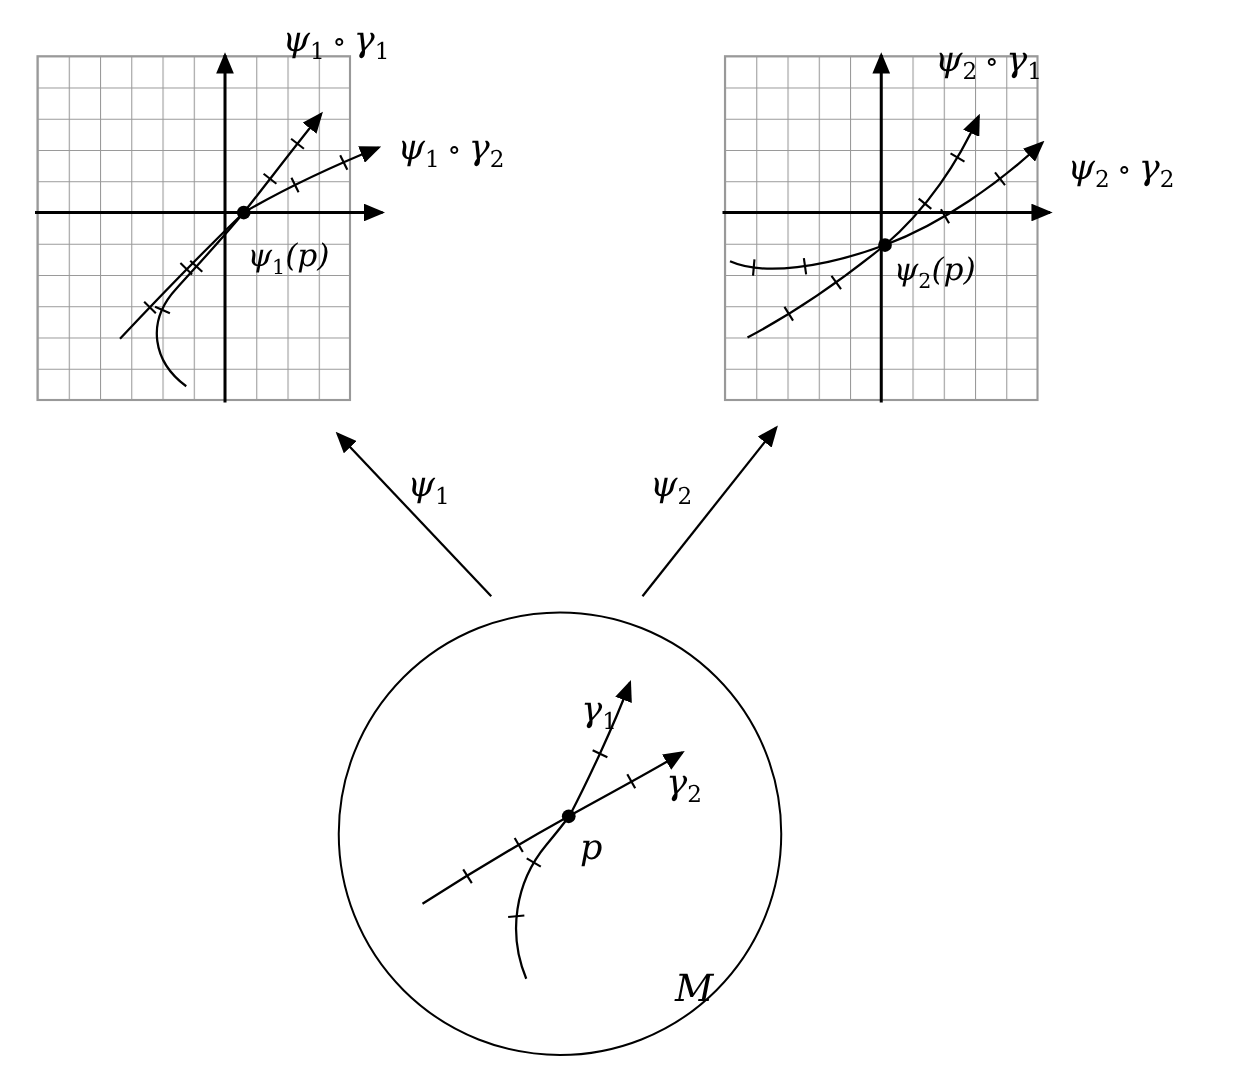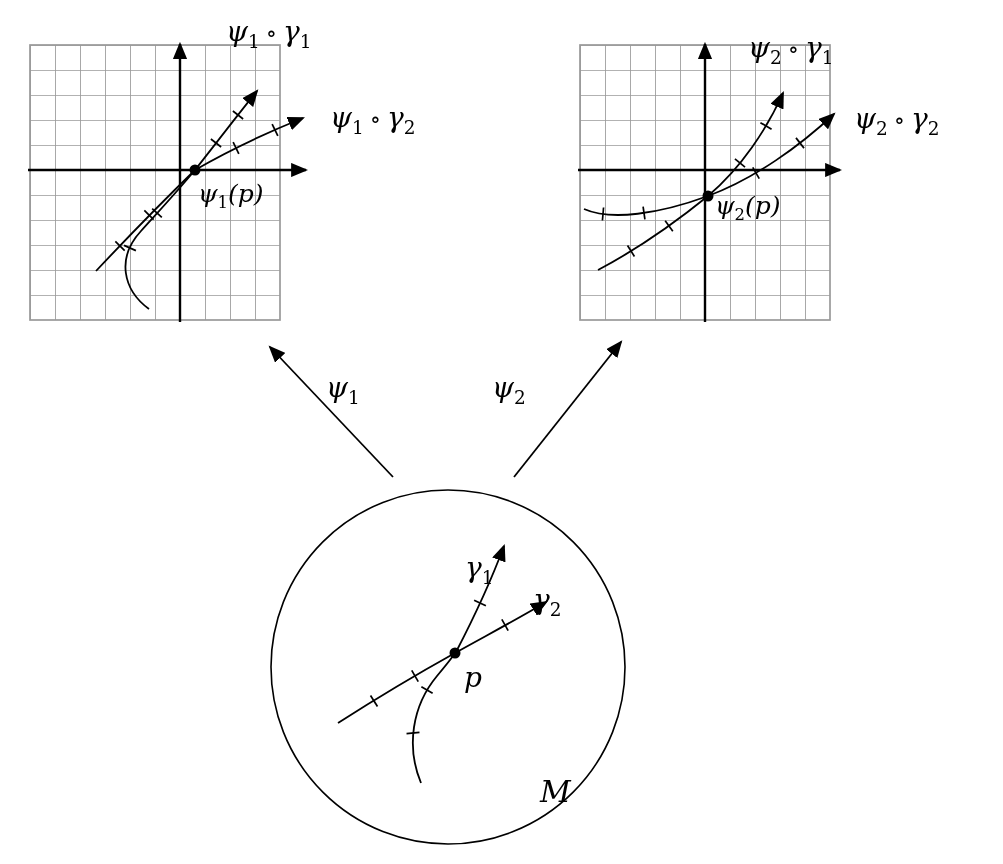--- a/index.html
+++ b/index.html
@@ -91,35 +91,35 @@
         <line class="tick" x1="-6.5" y1="0" x2="6.5" y2="0" transform="translate(374,701) rotate(58)"></line>
         <line class="tick" x1="-6.5" y1="0" x2="6.5" y2="0" transform="translate(415,676) rotate(60)"></line>
         <line class="tick" x1="-6.5" y1="0" x2="6.5" y2="0" transform="translate(505,625) rotate(61)"></line>
       </g>
       <circle class="dot" cx="455" cy="653" r="5.5"></circle>
     </g>
   </svg>
 
   <div class="mlabel" style="left:226px;top:16px"><span class="it">ψ</span><sub>1</sub><span class="op">∘</span><span class="it">γ</span><sub>1</sub></div>
 
-  <div class="mlabel" style="left:330px;top:102px"><span class="it">ψ</span><sub>1</sub><span class="op">∘</span><span class="it">γ</span><sub>2</sub></div>
+  <div class="mlabel" style="left:318px;top:102px"><span class="it">ψ</span><sub>1</sub><span class="op">∘</span><span class="it">γ</span><sub>2</sub></div>
 
-  <div class="mlabel small" style="left:198px;top:180px"><span class="it">ψ</span><sub>1</sub><span class="it">(p)</span></div>
+  <div class="mlabel small" style="left:198px;top:191px"><span class="it">ψ</span><sub>1</sub><span class="it">(p)</span></div>
 
   <div class="mlabel" style="left:748px;top:32px"><span class="it">ψ</span><sub>2</sub><span class="op">∘</span><span class="it">γ</span><sub>1</sub></div>
 
-  <div class="mlabel" style="left:854px;top:103px"><span class="it">ψ</span><sub>2</sub><span class="op">∘</span><span class="it">γ</span><sub>2</sub></div>
+  <div class="mlabel" style="left:854px;top:118px"><span class="it">ψ</span><sub>2</sub><span class="op">∘</span><span class="it">γ</span><sub>2</sub></div>
 
-  <div class="mlabel small" style="left:715px;top:192px"><span class="it">ψ</span><sub>2</sub><span class="it">(p)</span></div>
+  <div class="mlabel small" style="left:715px;top:202px"><span class="it">ψ</span><sub>2</sub><span class="it">(p)</span></div>
 
   <div class="mlabel" style="left:326px;top:372px"><span class="it">ψ</span><sub>1</sub></div>
 
-  <div class="mlabel" style="left:492px;top:372px"><span class="it">ψ</span><sub>2</sub></div>
+  <div class="mlabel" style="left:520px;top:372px"><span class="it">ψ</span><sub>2</sub></div>
 
   <div class="mlabel" style="left:465px;top:552px"><span class="it">γ</span><sub>1</sub></div>
 
-  <div class="mlabel" style="left:533px;top:584px"><span class="it">γ</span><sub>2</sub></div>
+  <div class="mlabel" style="left:533px;top:610px"><span class="it">γ</span><sub>2</sub></div>
 
   <div class="mlabel" style="left:464px;top:662px">p</div>
 
   <div class="mlabel big" style="left:540px;top:775px">M</div>
 
 </div>
 
 </body></html>

